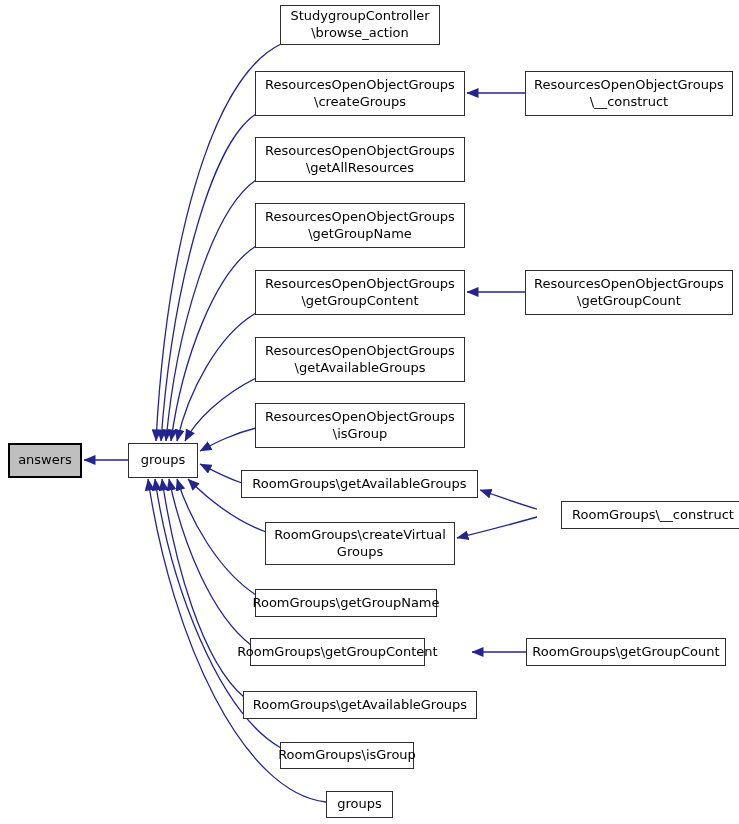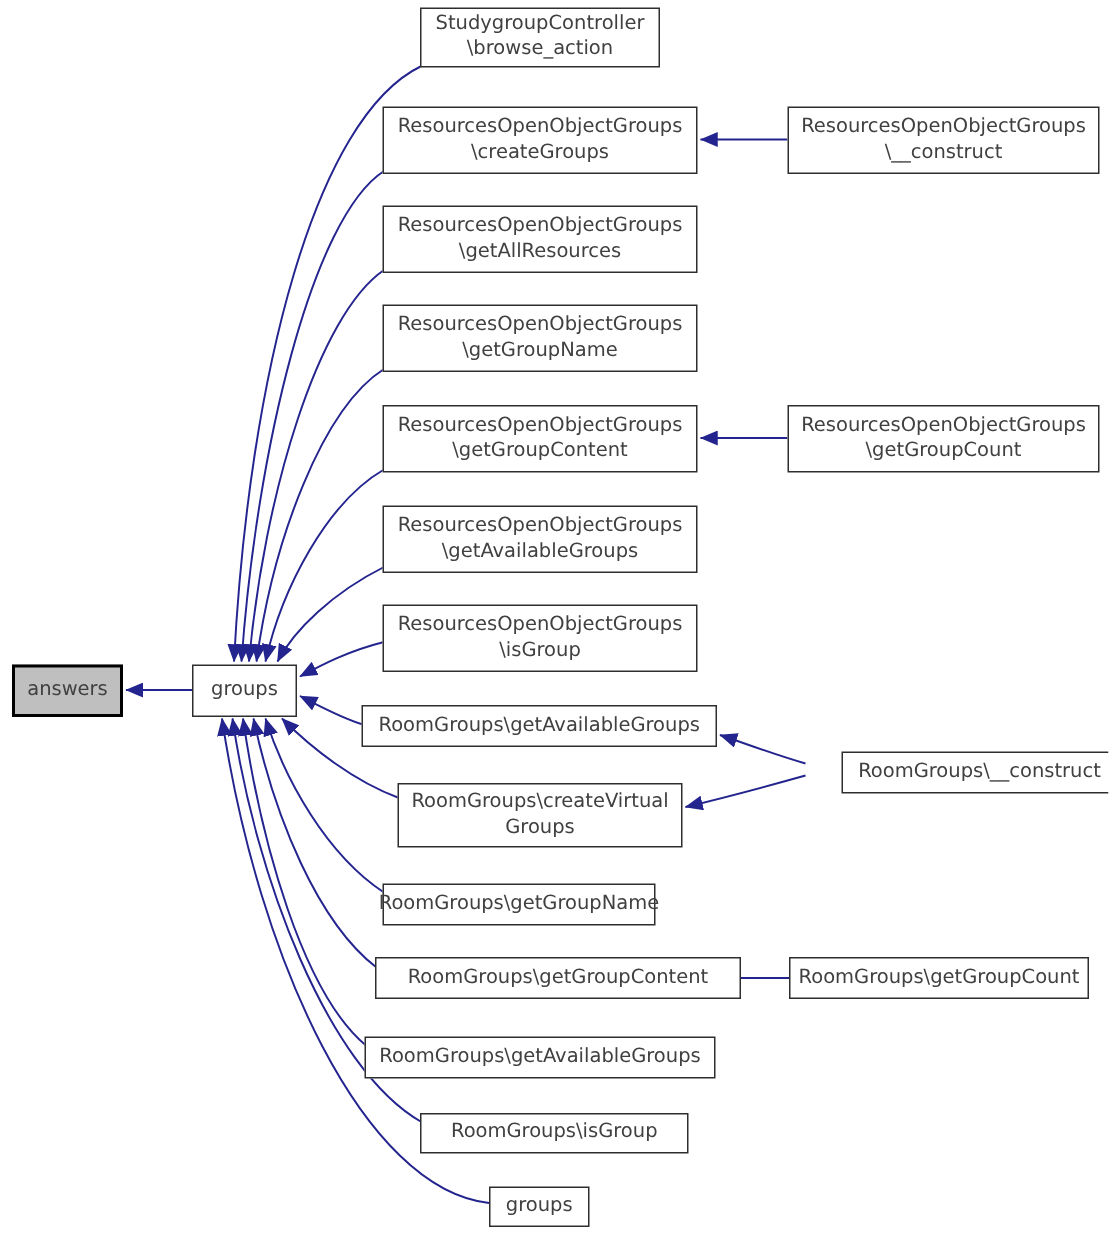--- a/index.html
+++ b/index.html
@@ -19,21 +19,21 @@
   #edges path.edge {
     stroke: currentColor;
     fill: none;
     stroke-width: 1.3;
   }
   .node {
     position: absolute;
     box-sizing: border-box;
     background: #ffffff;
     border: 1px solid #2e2e2e;
-    color: #404040;
+    color: #000000;
     display: flex;
     align-items: center;
     justify-content: center;
     text-align: center;
     font-size: 13px;
     line-height: 1.3;
     white-space: pre-line;
     cursor: pointer;
   }
   .node.hl {
@@ -95,19 +95,19 @@
 \getGroupCount</div>
   <div class="node" style="left: 255px; top: 337px; width: 210px; height: 45px; background: rgb(255, 255, 255); border-color: rgb(46, 46, 46);">ResourcesOpenObjectGroups
 \getAvailableGroups</div>
   <div class="node" style="left: 255px; top: 403px; width: 210px; height: 45px; background: rgb(255, 255, 255); border-color: rgb(46, 46, 46);">ResourcesOpenObjectGroups
 \isGroup</div>
   <div class="node" style="left: 241px; top: 470px; width: 237px; height: 28px; background: rgb(255, 255, 255); border-color: rgb(46, 46, 46);">RoomGroups\getAvailableGroups</div>
   <div class="node" style="left: 537px; top: 501px; width: 184px; height: 28px; background: rgb(255, 255, 255); border-color: rgb(46, 46, 46); margin-left: 24px;">RoomGroups\__construct</div>
   <div class="node" style="left: 265px; top: 522px; width: 190px; height: 43px; background: rgb(255, 255, 255); border-color: rgb(46, 46, 46);">RoomGroups\createVirtual
 Groups</div>
   <div class="node" style="left: 255px; top: 589px; width: 182px; height: 28px; background: rgb(255, 255, 255); border-color: rgb(46, 46, 46);">RoomGroups\getGroupName</div>
-  <div class="node" style="left: 250px; top: 638px; width: 244px; height: 28px; background: rgb(255, 255, 255); border-color: rgb(46, 46, 46);">RoomGroups\getGroupContent</div>
+  <div class="node" style="left: 250px; top: 638px; width: 175px; height: 28px; background: rgb(255, 255, 255); border-color: rgb(46, 46, 46);">RoomGroups\getGroupContent</div>
   <div class="node" style="left: 526px; top: 638px; width: 200px; height: 28px; background: rgb(255, 255, 255); border-color: rgb(46, 46, 46);">RoomGroups\getGroupCount</div>
   <div class="node" style="left: 243px; top: 691px; width: 234px; height: 28px; background: rgb(255, 255, 255); border-color: rgb(46, 46, 46);">RoomGroups\getAvailableGroups</div>
-  <div class="node" style="left: 280px; top: 742px; width: 179px; height: 27px; background: rgb(255, 255, 255); border-color: rgb(46, 46, 46);">RoomGroups\isGroup</div>
+  <div class="node" style="left: 280px; top: 742px; width: 134px; height: 27px; background: rgb(255, 255, 255); border-color: rgb(46, 46, 46);">RoomGroups\isGroup</div>
   <div class="node" style="left: 326px; top: 791px; width: 67px; height: 27px; background: rgb(255, 255, 255); border-color: rgb(46, 46, 46);">groups</div>
 
 </div>
 
 </body></html>

